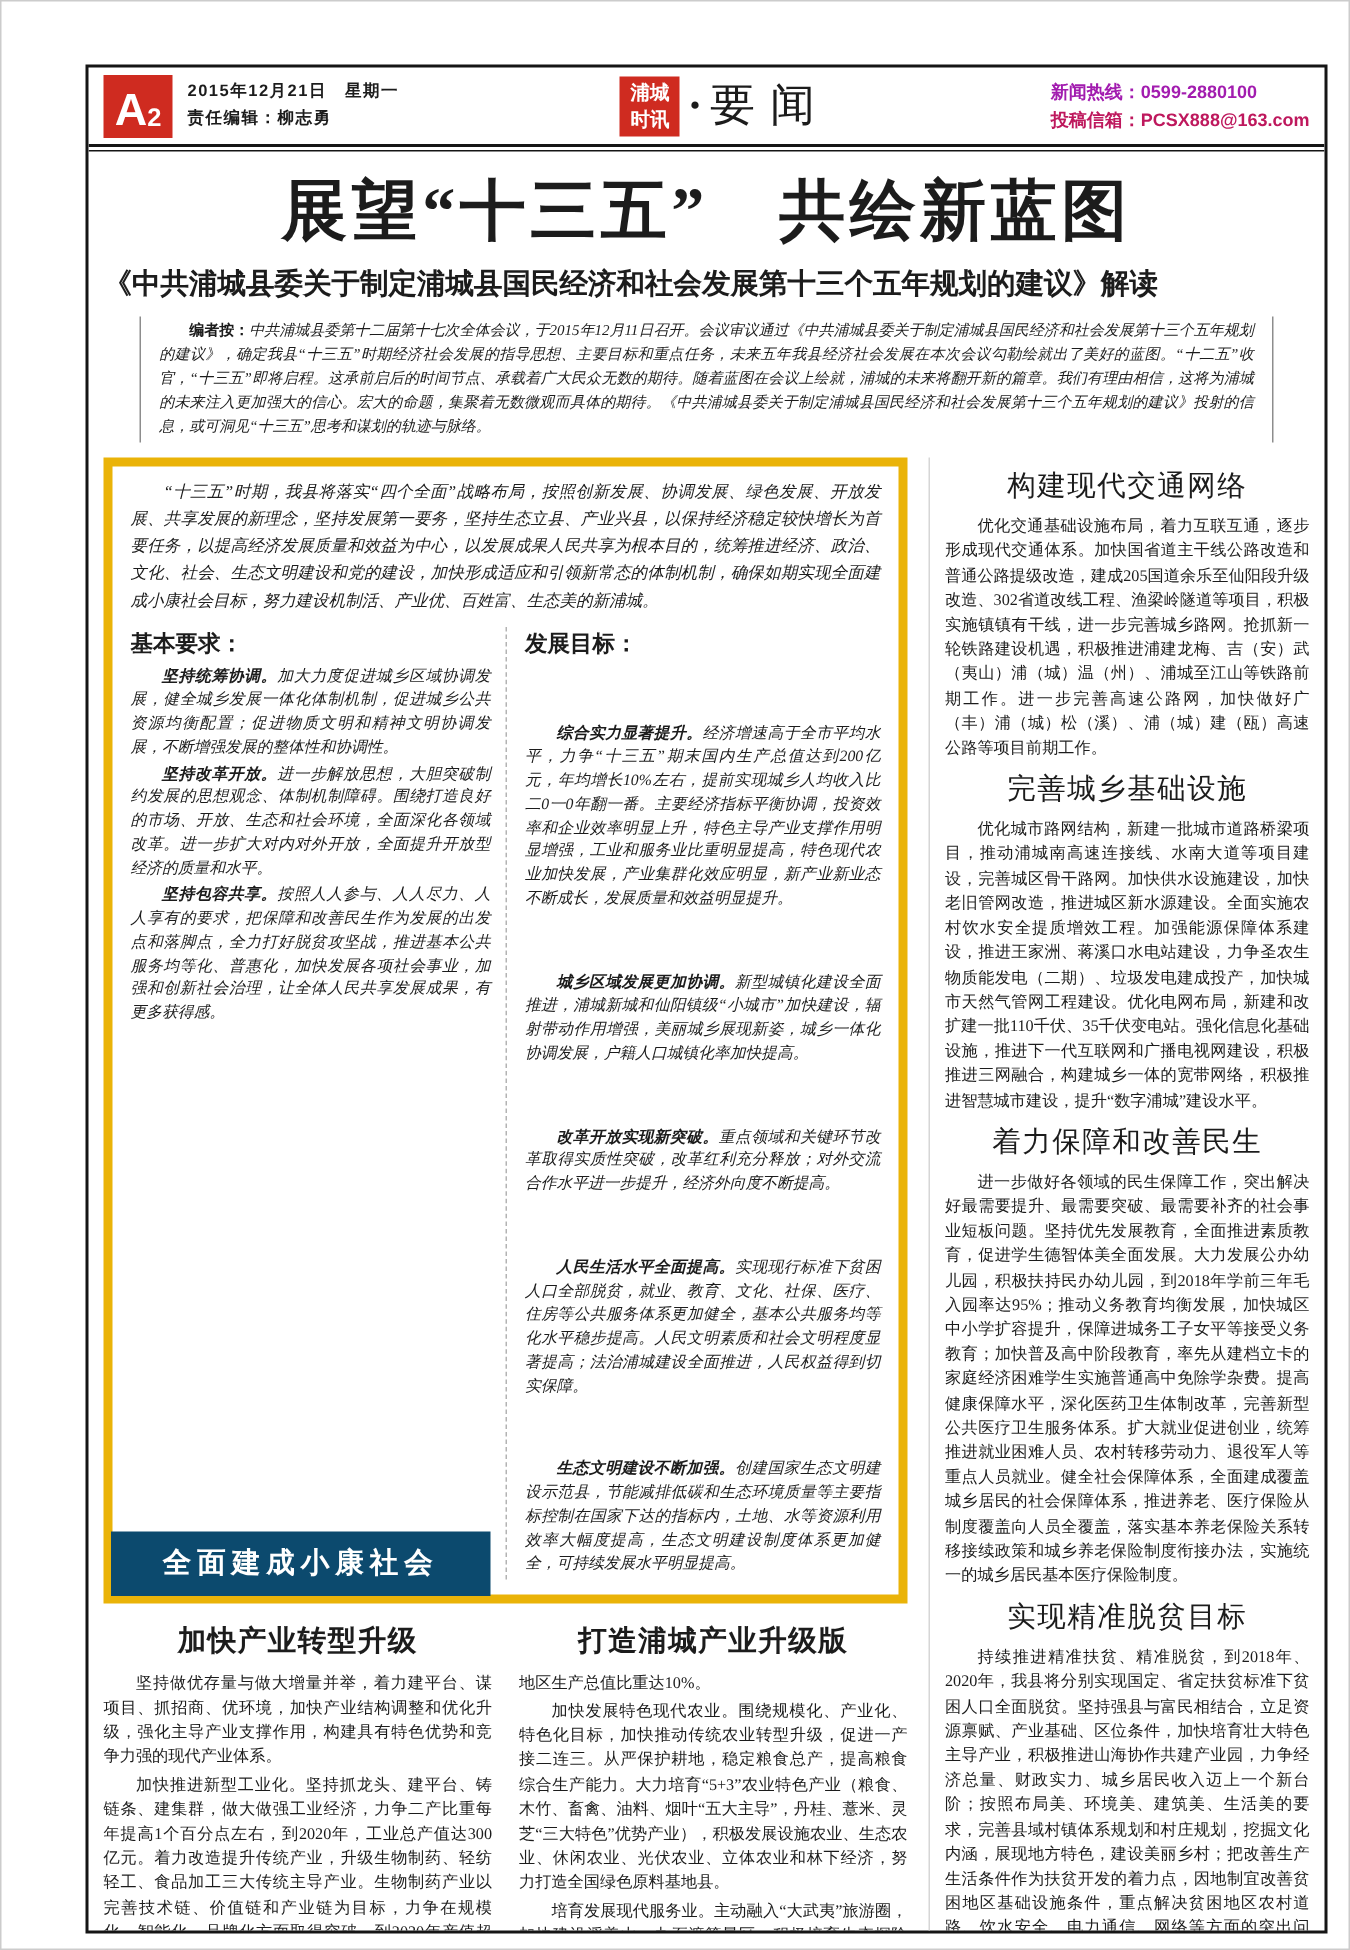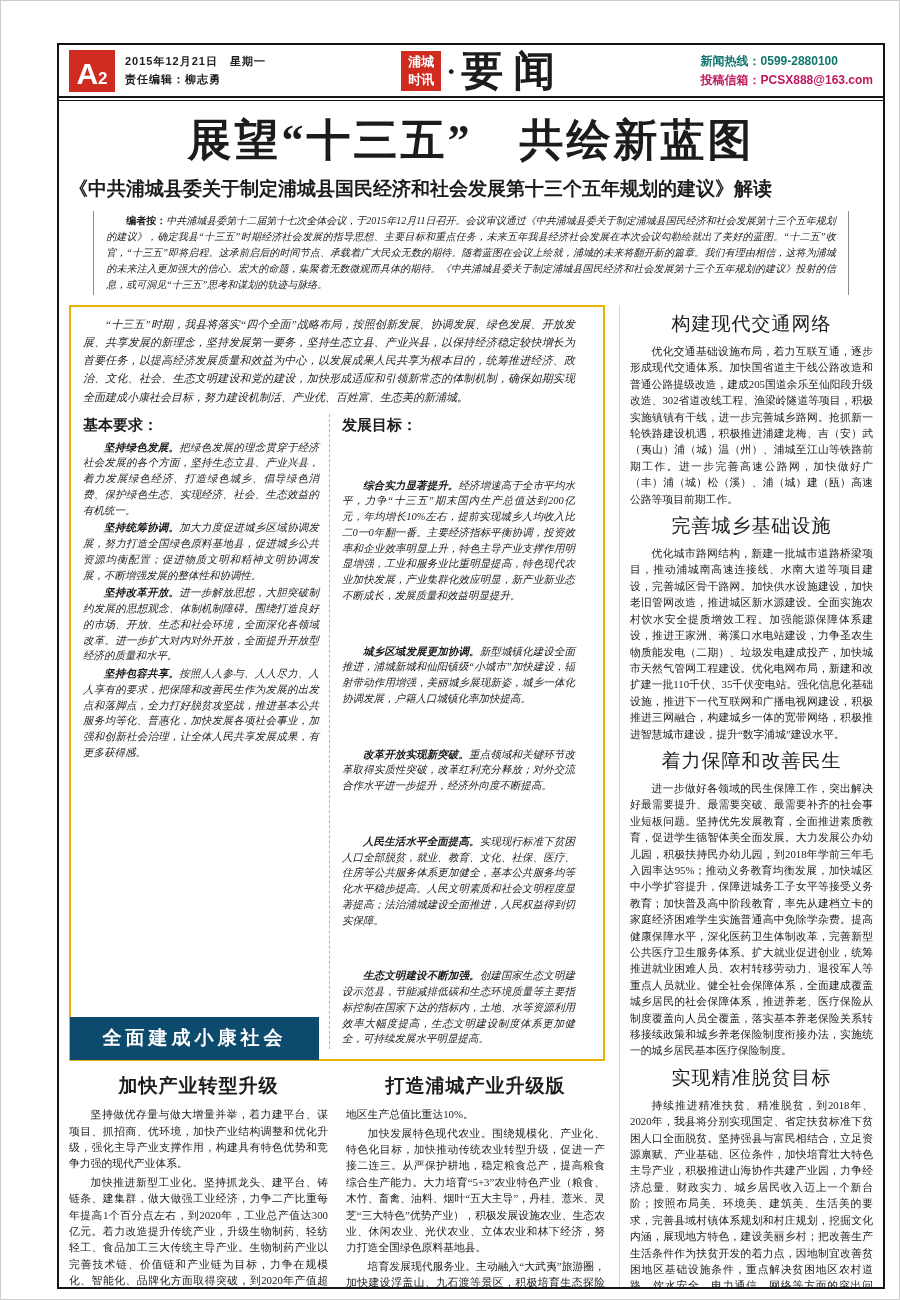--- a/index.html
+++ b/index.html
@@ -18,41 +18,41 @@
                 font-family:"Liberation Sans","DejaVu Sans",sans-serif; font-weight:bold; }
   .pl-a { font-size:30px; line-height:1; }
   .pl-2 { font-size:17px; line-height:1.2; }
   .issue-info { margin-left:10px; font-family:"Liberation Sans","DejaVu Sans",sans-serif;
                 font-size:11px; font-weight:bold; line-height:1.6; letter-spacing:1px; }
   .mast { display:flex; align-items:center; margin:0 auto; gap:5px; }
   .mast-box { width:40px; height:40px; background:#cf2b20; color:#fff; text-align:center;
               font-family:"Liberation Sans","DejaVu Sans",sans-serif; font-weight:bold;
               font-size:13px; line-height:1.4; padding-top:2px; }
   .mast-dot { font-size:30px; font-weight:900; line-height:1; }
-  .section-name { font-family:"Liberation Sans","DejaVu Sans",sans-serif; font-weight:700;
-                  font-size:42px; letter-spacing:10px; line-height:1; }
+  .section-name { font-family:"Liberation Sans","DejaVu Sans",sans-serif; font-weight:400;
+                  font-size:30px; letter-spacing:10px; line-height:1; }
   .contact { font-family:"Liberation Sans","DejaVu Sans",sans-serif; font-size:12px;
              font-weight:bold; line-height:1.6; text-align:left; }
-  .hotline { color:#0f766e; }
+  .hotline { color:#a21caf; }
   .mailbox { color:#be185d; }
 
   
   .headline { text-align:center; font-size:44px; font-weight:700; letter-spacing:3px; margin:10px 0 6px 0; }
   .subtitle { text-align:left; font-size:19px; font-weight:600; margin-bottom:9px; }
   .editor-note { width:94%; margin:0 auto 10px auto; border-left:1px solid #8d8d8d; border-right:1px solid #8d8d8d;
                  padding:2px 12px; }
   .editor-note p { font-size:10px; line-height:1.6; text-align:justify; text-indent:2em; font-style:italic; }
   .editor-note b { font-style:normal; }
 
   
   .main { display:flex; gap:14px; margin-top:4px; }
   .left-region { width:536px; flex:none; }
   .right-region { flex:1; border-left:1px solid #d6d6d6; padding-left:10px; }
 
-  .overview-box { border:2px solid #eab308; padding:8px 28px 10px 12px; position:relative; }
+  .overview-box { border:6px solid #eab308; padding:8px 12px 10px 12px; position:relative; }
   .intro { font-size:11px; line-height:1.65; text-align:justify; text-indent:2em; font-style:italic; margin-bottom:8px; }
   .box-cols { display:flex; }
   .box-col { width:50%; display:flex; flex-direction:column; padding-right:10px;justify-content:center; }
   .box-col.second { border-left:1px dashed #b3b3b3; padding-left:12px; padding-right:0;gap:38px; }
   .box-heading { font-family:"Liberation Sans","DejaVu Sans",sans-serif; font-weight:bold;
                  font-size:15px; margin:2px 0 5px 0; }
   .box-p { font-size:10.5px; line-height:1.5; text-align:justify; text-indent:2em;
            font-style:italic; margin-bottom:2px; }
   .box-p b { font-style:italic; }
   .banner { margin-top:auto; margin-left:-13px; width:calc(100% + 13px); background:#0c4a6e; color:#fff;
@@ -109,22 +109,21 @@
     <div class="main">
 
       <div class="left-region">
 
         <div class="overview-box">
           <p class="intro">“十三五”时期，我县将落实“四个全面”战略布局，按照创新发展、协调发展、绿色发展、开放发展、共享发展的新理念，坚持发展第一要务，坚持生态立县、产业兴县，以保持经济稳定较快增长为首要任务，以提高经济发展质量和效益为中心，以发展成果人民共享为根本目的，统筹推进经济、政治、文化、社会、生态文明建设和党的建设，加快形成适应和引领新常态的体制机制，确保如期实现全面建成小康社会目标，努力建设机制活、产业优、百姓富、生态美的新浦城。</p>
           <div class="box-cols">
 
             <div class="box-col">
               <div class="box-heading">基本要求：</div>
-              <p class="box-p"><b>坚持绿色发展。</b><span>把绿色发展的理念贯穿于经济社会发展的各个方面，坚持生态立县、产业兴县，着力发展绿色经济、打造绿色城乡、倡导绿色消费、保护绿色生态、实现经济、社会、生态效益的有机统一。</span></p>
-              <p class="box-p"><b>坚持统筹协调。</b><span>加大力度促进城乡区域协调发展，努力打造全国绿色原料基地县，促进城乡公共资源均衡配置；促进物质文明和精神文明协调发展，不断增强发展的整体性和协调性。</span></p>
+              <p class="box-p"><b>坚持统筹协调。</b><span>加大力度促进城乡区域协调发展，健全城乡发展一体化体制机制，促进城乡公共资源均衡配置；促进物质文明和精神文明协调发展，不断增强发展的整体性和协调性。</span></p>
               <p class="box-p"><b>坚持改革开放。</b><span>进一步解放思想，大胆突破制约发展的思想观念、体制机制障碍。围绕打造良好的市场、开放、生态和社会环境，全面深化各领域改革。进一步扩大对内对外开放，全面提升开放型经济的质量和水平。</span></p>
               <p class="box-p"><b>坚持包容共享。</b><span>按照人人参与、人人尽力、人人享有的要求，把保障和改善民生作为发展的出发点和落脚点，全力打好脱贫攻坚战，推进基本公共服务均等化、普惠化，加快发展各项社会事业，加强和创新社会治理，让全体人民共享发展成果，有更多获得感。</span></p>
               <div class="banner">全面建成小康社会</div>
             </div>
 
             <div class="box-col second">
               <div class="box-heading">发展目标：</div>
               <p class="box-p"><b>综合实力显著提升。</b><span>经济增速高于全市平均水平，力争“十三五”期末国内生产总值达到200亿元，年均增长10%左右，提前实现城乡人均收入比二0一0年翻一番。主要经济指标平衡协调，投资效率和企业效率明显上升，特色主导产业支撑作用明显增强，工业和服务业比重明显提高，特色现代农业加快发展，产业集群化效应明显，新产业新业态不断成长，发展质量和效益明显提升。</span></p>
               <p class="box-p"><b>城乡区域发展更加协调。</b><span>新型城镇化建设全面推进，浦城新城和仙阳镇级“小城市”加快建设，辐射带动作用增强，美丽城乡展现新姿，城乡一体化协调发展，户籍人口城镇化率加快提高。</span></p>
               <p class="box-p"><b>改革开放实现新突破。</b><span>重点领域和关键环节改革取得实质性突破，改革红利充分释放；对外交流合作水平进一步提升，经济外向度不断提高。</span></p>

